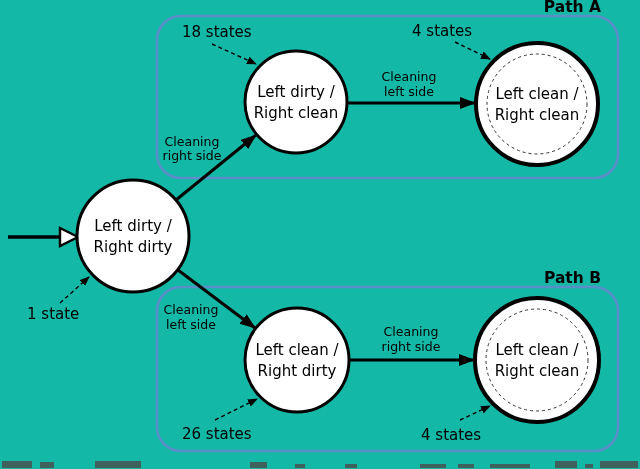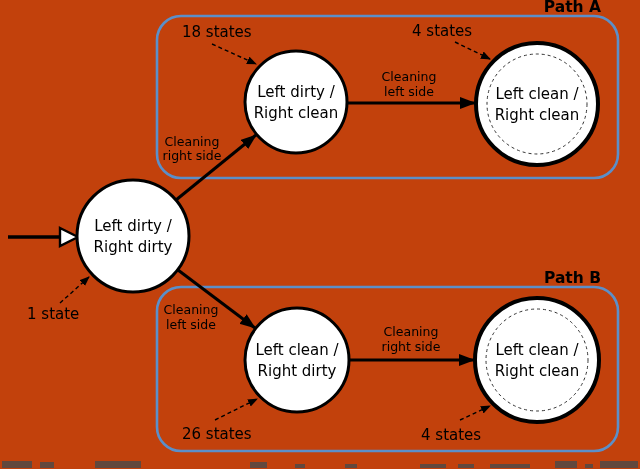--- a/index.html
+++ b/index.html
@@ -1,16 +1,16 @@
 <!DOCTYPE html>
 <html><head>
 <meta charset="utf-8">
 <style>
   html,body{margin:0;padding:0;background:#ffffff;}
-  .stage{position:relative;width:640px;height:469px;background:#c2410c;overflow:hidden;}
+  .stage{position:relative;width:640px;height:469px;background:#14b8a6;overflow:hidden;}
   svg{display:block;}
   text{font-family:"DejaVu Sans","Liberation Sans",sans-serif;fill:#000;}
   .node-label{font-size:15px;}
   .annotation{font-size:15px;}
   .edge-label{font-size:12.5px;}
   .path-label{font-size:15.5px;font-weight:600;}
   .state-circle{fill:#ffffff;stroke:#000;stroke-width:3;}
   .goal-outer{fill:#ffffff;stroke:#000;stroke-width:4;}
   .goal-inner{fill:none;stroke:#333;stroke-width:1;stroke-dasharray:3 3;}
   .path-box{fill:none;stroke-width:2.6;}

